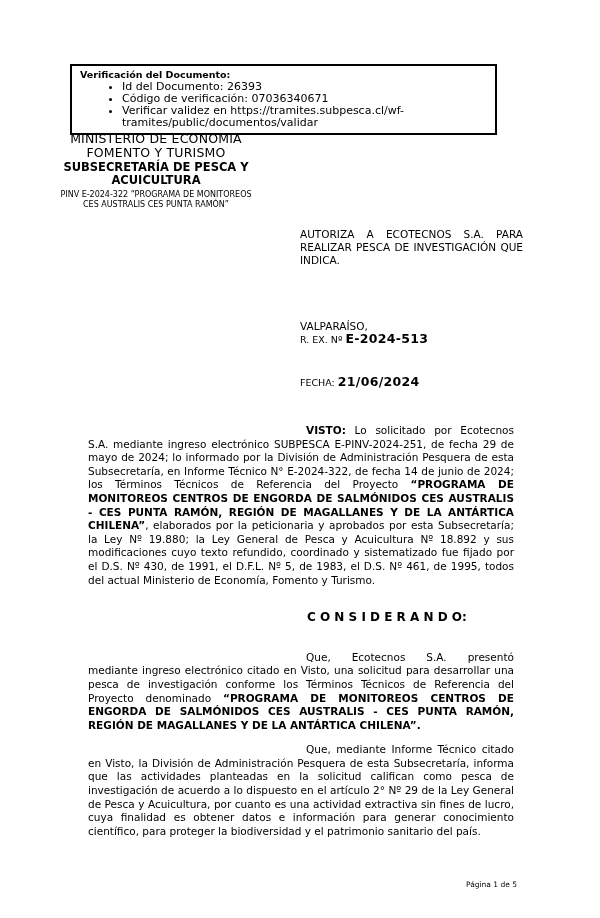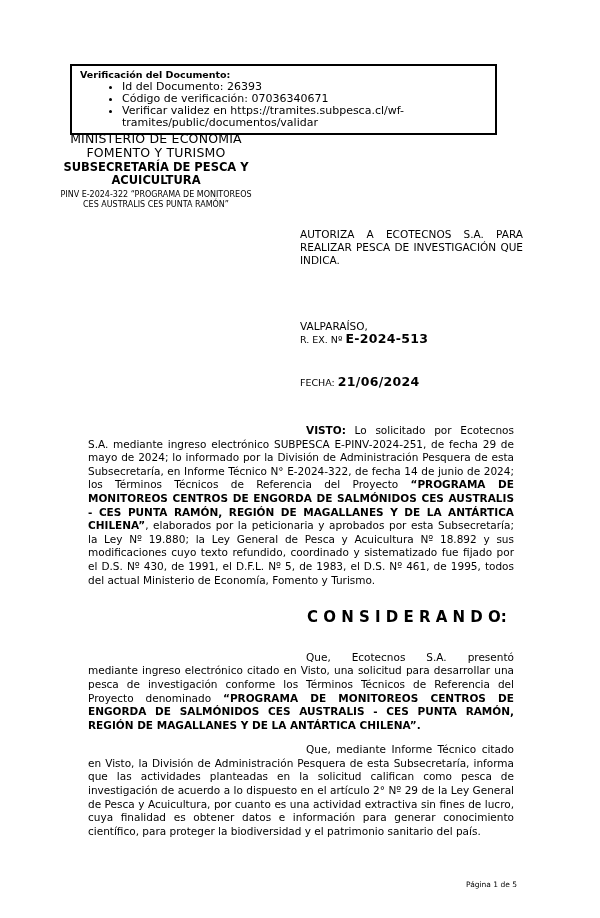--- a/index.html
+++ b/index.html
@@ -37,21 +37,21 @@
   
   .body-text {
     position:absolute; left:78px; top:414px; width:446px;
     font-size:10.5px; line-height:13.6px; text-align:justify;
   }
   .para { margin:10px; text-indent:218px; }
   .para.p3 { margin-top:11px; }
   .b { font-weight:bold; }
   .heading-considerando {
     margin:24px 0 26px 0; padding-left:229px;
-    font-weight:bold; font-size:15px; text-indent:0;
+    font-weight:bold; font-size:12px; text-indent:0;
   }
 
   
   .footer { position:absolute; right:83px; top:880px; font-size:7.5px; line-height:9px; }
 </style>
 </head>
 <body>
 
 <div class="page">
 

